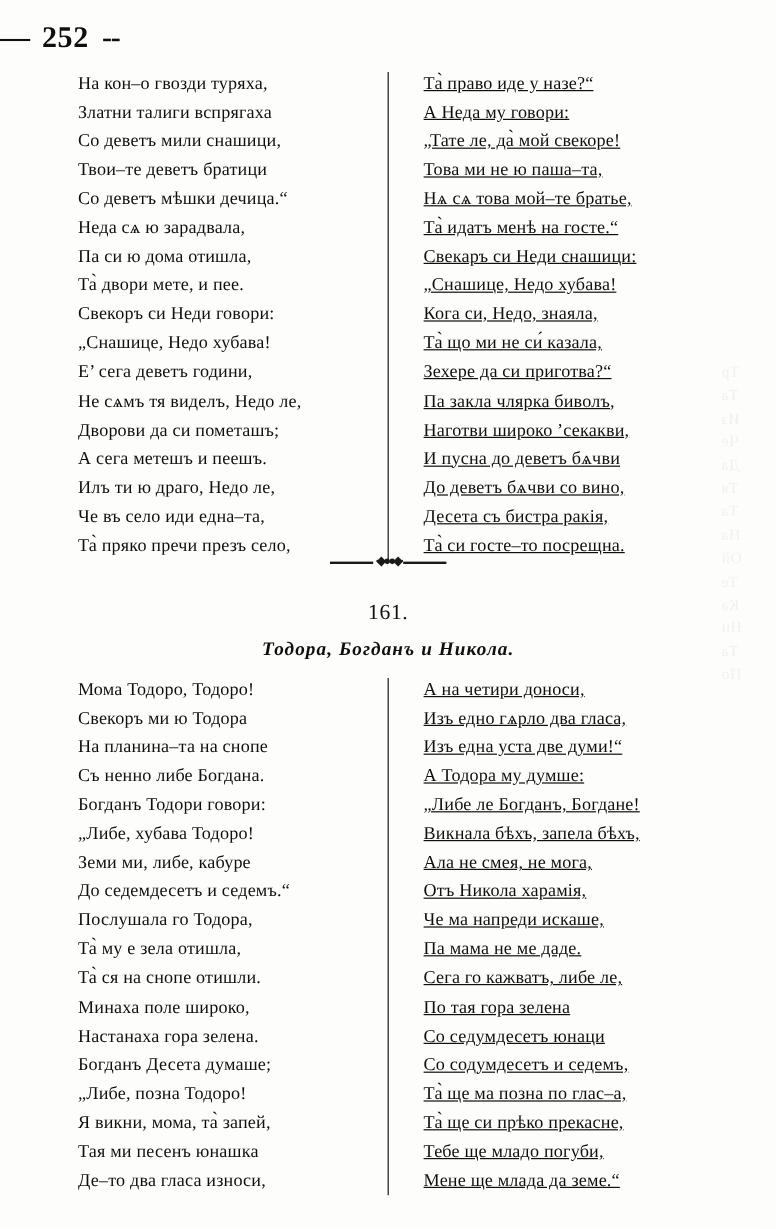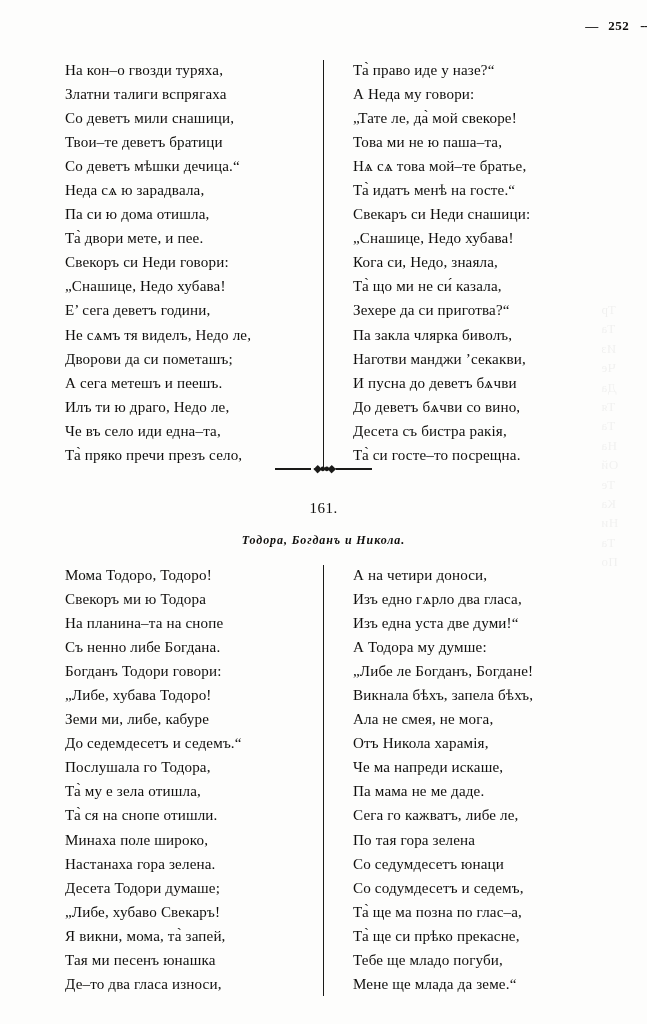--- a/index.html
+++ b/index.html
@@ -41,22 +41,22 @@
     pointer-events: none;
     white-space: pre;
   }
 
   
   .folio {
     position: absolute;
     top: 18px;
     left: 0;
     right: 0;
-    text-align: right;
-    font-size: 13px;
+    text-align: left;
+    font-size: 25px;
     font-weight: bold;
     letter-spacing: 1px;
   }
   .folio .dash {
     font-weight: bold;
     letter-spacing: -1px;
   }
   .folio .num {
     margin: 0 11px;
     letter-spacing: 0.5px;
@@ -76,21 +76,21 @@
     display: flex;
     justify-content: center;
     align-items: flex-end;
   }
 
   .col {
     width: 268px;
     box-sizing: border-box;
   }
   .col-left  { padding-left: 10px; }
-  .col-right { padding-left: 29px; }
+  .col-right { padding-left: 29px; text-decoration: underline; }
 
   
   .rule {
     width: 0;
     border-left: 1.3px solid #1a1a18;
     align-self: stretch;
     margin: 2px 0 0 0;
   }
 
   .line {
@@ -125,30 +125,30 @@
     transform: translateY(-1px);
   }
 
   
   .poem-number {
     position: absolute;
     top: 500px;
     left: 0;
     right: 0;
     text-align: center;
-    font-size: 15px;
+    font-size: 18px;
     letter-spacing: 0.5px;
   }
   .poem-title {
     position: absolute;
     top: 533px;
     left: 0;
     right: 0;
     text-align: center;
-    font-size: 12px;
+    font-size: 16px;
     font-weight: bold;
     font-style: italic;
     letter-spacing: 0.9px;
   }
 </style>
 </head>
 <body>
 
 <div class="page">
 
@@ -201,21 +201,21 @@
         <div class="line">„Тате ле, да̀ мой свекоре!</div>
         <div class="line">Това ми не ю паша–та,</div>
         <div class="line">Нѧ сѧ това мой–те братье,</div>
         <div class="line">Та̀ идатъ менѣ на госте.“</div>
         <div class="line">Свекаръ си Неди снашици:</div>
         <div class="line">„Снашице, Недо хубава!</div>
         <div class="line">Кога си, Недо, знаяла,</div>
         <div class="line">Та̀ що ми не си́ казала,</div>
         <div class="line">Зехере да си приготва?“</div>
         <div class="line">Па закла члярка биволъ,</div>
-        <div class="line">Наготви манджи ’секакви,</div>
+        <div class="line">Наготви широко ’секакви,</div>
         <div class="line">И пусна до деветъ бѧчви</div>
         <div class="line">До деветъ бѧчви со вино,</div>
         <div class="line">Десета съ бистра ракія,</div>
         <div class="line">Та̀ си госте–то посрещна.</div>
       </div>
     </div>
   </div>
 
   <div class="ornament">
     <span class="bar"></span>
@@ -235,22 +235,22 @@
         <div class="line">Съ ненно либе Богдана.</div>
         <div class="line">Богданъ Тодори говори:</div>
         <div class="line">„Либе, хубава Тодоро!</div>
         <div class="line">Земи ми, либе, кабуре</div>
         <div class="line">До седемдесетъ и седемъ.“</div>
         <div class="line">Послушала го Тодора,</div>
         <div class="line">Та̀ му е зела отишла,</div>
         <div class="line">Та̀ ся на снопе отишли.</div>
         <div class="line">Минаха поле широко,</div>
         <div class="line">Настанаха гора зелена.</div>
-        <div class="line">Десета Тодори думаше;</div>
-        <div class="line">„Либе, хубаво Свекаръ!</div>
+        <div class="line">Богданъ Десета думаше;</div>
+        <div class="line">„Либе, позна Тодоро!</div>
         <div class="line">Я викни, мома, та̀ запей,</div>
         <div class="line">Тая ми песенъ юнашка</div>
         <div class="line">Де–то два гласа износи,</div>
       </div>
 
       <div class="rule"></div>
 
       <div class="col col-right">
         <div class="line">А на четири доноси,</div>
         <div class="line">Изъ едно гѧрло два гласа,</div>

